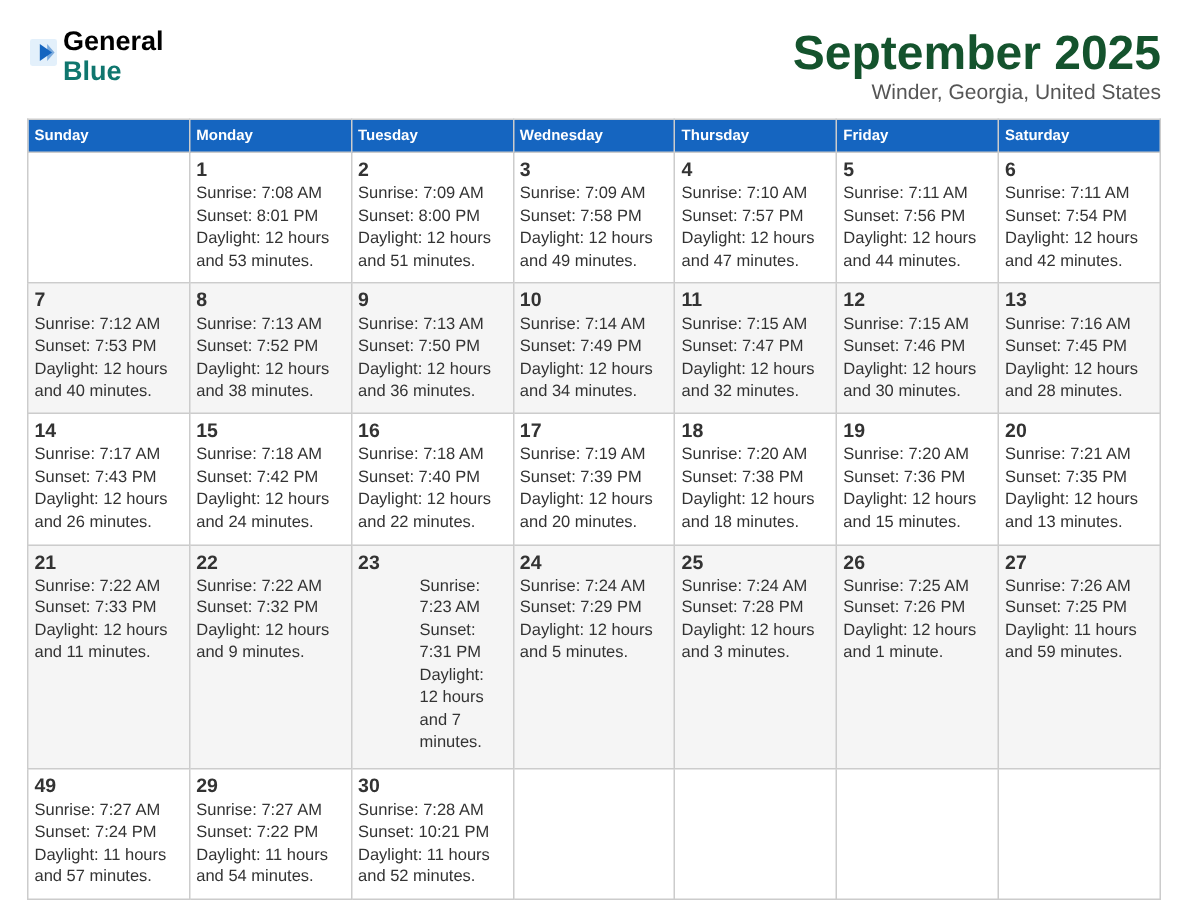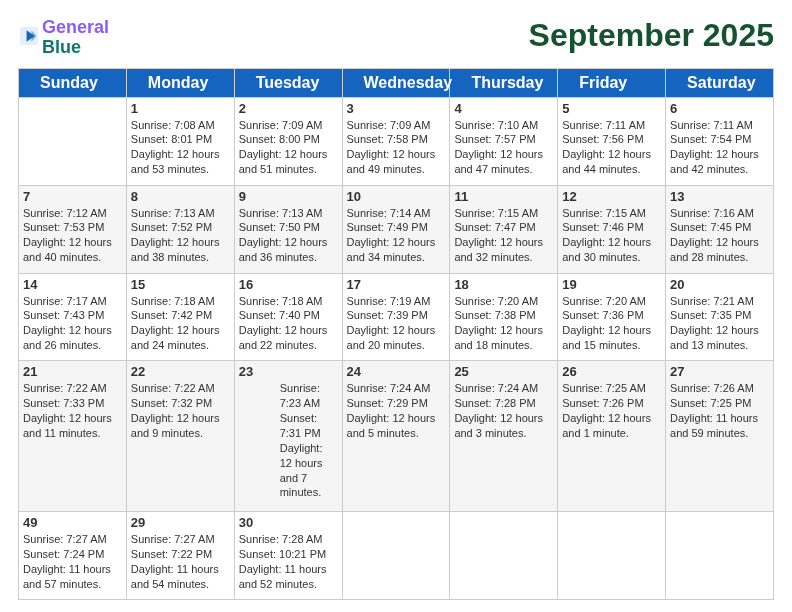--- a/index.html
+++ b/index.html
@@ -58,23 +58,23 @@
     .calendar {
       flex: 1;
       border: 1px solid #ccc;
       border-collapse: collapse;
       width: 100%;
       table-layout: fixed;
     }
     .calendar th {
       background: #1565c0;
       color: #fff;
-      font-size: 16px;
+      font-size: 10px;
       font-weight: bold;
-      padding: 5px 21px;
+      padding: 5px 4px;
       text-align: left;
       border: 1px solid #ccc;
     }
     .calendar td {
       vertical-align: top;
       border: 1px solid #ccc;
       padding: 3px 4px;
       font-size: 9.5px;
       color: #333;
       height: 82px;
@@ -113,27 +113,28 @@
     <div class="logo">
       <div>
         <svg class="logo-icon" viewBox="0 0 22 22" width="36" height="36">
           <rect x="0" y="0" width="22" height="22" rx="2" fill="#e3f0fb"></rect>
           <polygon points="8,4 18,11 8,18" fill="#1565c0"></polygon>
           <polygon points="14,4 20,11 14,18" fill="#1565c0" opacity="0.5"></polygon>
         </svg>
       </div>
       <div>
         <div class="logo-text">
-          <span style="color:#8b5cf6">General</span><br>
+          <span style="color:#000000">General</span><br>
           <span>Blue</span>
         </div>
       </div>
     </div>
     <div class="title-block">
       <div class="main-title">September 2025</div>
+      <div class="subtitle">Winder, Georgia, United States</div>
     </div>
   </div>
 
   <table class="calendar">
     <thead>
       <tr id="header-row">
           <th>Sunday</th>
           <th>Monday</th>
           <th>Tuesday</th>
           <th>Wednesday</th>

